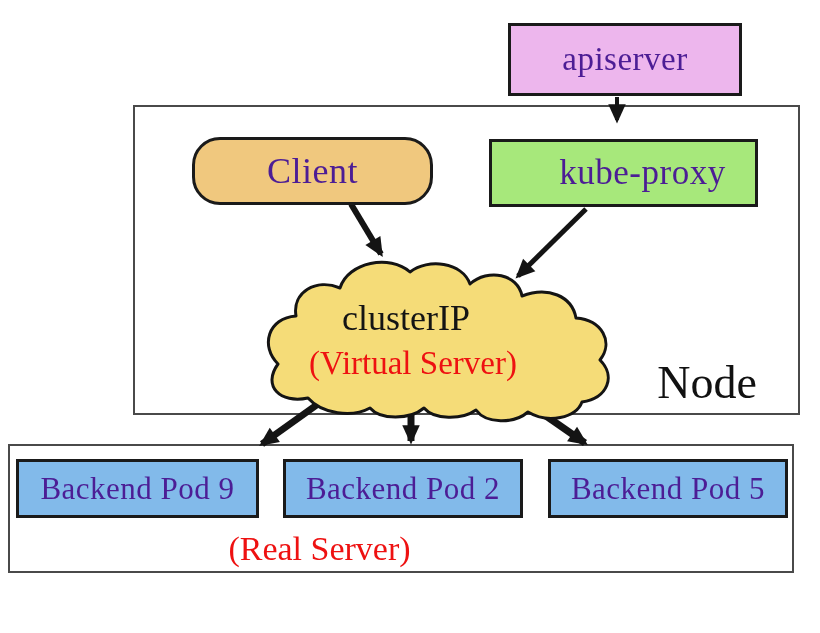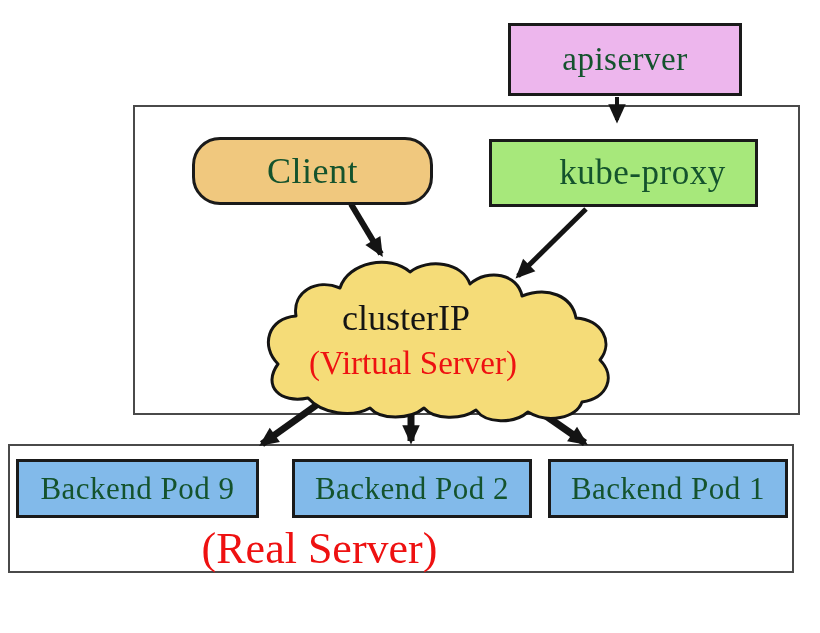--- a/index.html
+++ b/index.html
@@ -6,36 +6,36 @@
   #stage{
     position:relative;width:820px;height:633px;background:#ffffff;
     font-family:"Liberation Serif","DejaVu Serif",serif;overflow:hidden;
   }
   .container-box{position:absolute;background:#fff;border:2px solid #4a4a4a;box-sizing:border-box;}
   .node-box{left:133px;top:105px;width:667px;height:310px;}
   .realserver-box{left:8px;top:444px;width:786px;height:129px;}
   .shape-box{
     position:absolute;border:3px solid #1a1a1a;box-sizing:border-box;
     display:flex;align-items:center;justify-content:center;
-    font-size:34px;color:#14532d;letter-spacing:0.5px;
+    font-size:34px;color:#4c1d95;letter-spacing:0.5px;
   }
   .apiserver{left:508px;top:23px;width:234px;height:73px;font-size:33px;}
   .client{left:192px;top:137px;width:241px;height:68px;font-size:36px;}
   .kubeproxy{left:489px;top:139px;width:269px;height:68px;font-size:35px;padding-left:38px;}
   .pod{top:459px;height:59px;font-size:31px;}
   .pod1{left:16px;width:243px;}
-  .pod2{left:292px;width:240px;}
+  .pod2{left:283px;width:240px;}
   .pod3{left:548px;width:240px;}
   .node-label{
     position:absolute;left:622px;top:356px;width:170px;height:54px;
     font-size:46px;color:#111;text-align:center;line-height:54px;
   }
   .realserver-label{
     position:absolute;left:8px;top:528px;width:623px;text-align:center;
-    font-size:44px;line-height:42px;
+    font-size:34px;line-height:42px;
   }
   .caption{
     position:absolute;left:0;top:598px;width:820px;text-align:center;
     font-family:"DejaVu Sans","Liberation Sans",sans-serif;
     font-size:17px;line-height:24px;
   }
   svg#overlay{position:absolute;left:0;top:0;width:820px;height:633px;}
   .cloud-text{font-family:"Liberation Serif","DejaVu Serif",serif;text-anchor:middle;}
 </style>
 </head>
@@ -96,19 +96,20 @@
 
   <div class="shape-box pod pod1" style="background-color: rgb(130, 186, 234);">
     <span>Backend Pod 9</span>
   </div>
 
   <div class="shape-box pod pod2" style="background-color: rgb(130, 186, 234);">
     <span>Backend Pod 2</span>
   </div>
 
   <div class="shape-box pod pod3" style="background-color: rgb(130, 186, 234);">
-    <span>Backend Pod 1</span>
+    <span>Backend Pod 5</span>
   </div>
 
+  <div class="node-label">Node</div>
 
   <div class="realserver-label" style="color: rgb(238, 17, 17);">(Real Server)</div>
 
 </div>
 
 </body></html>

